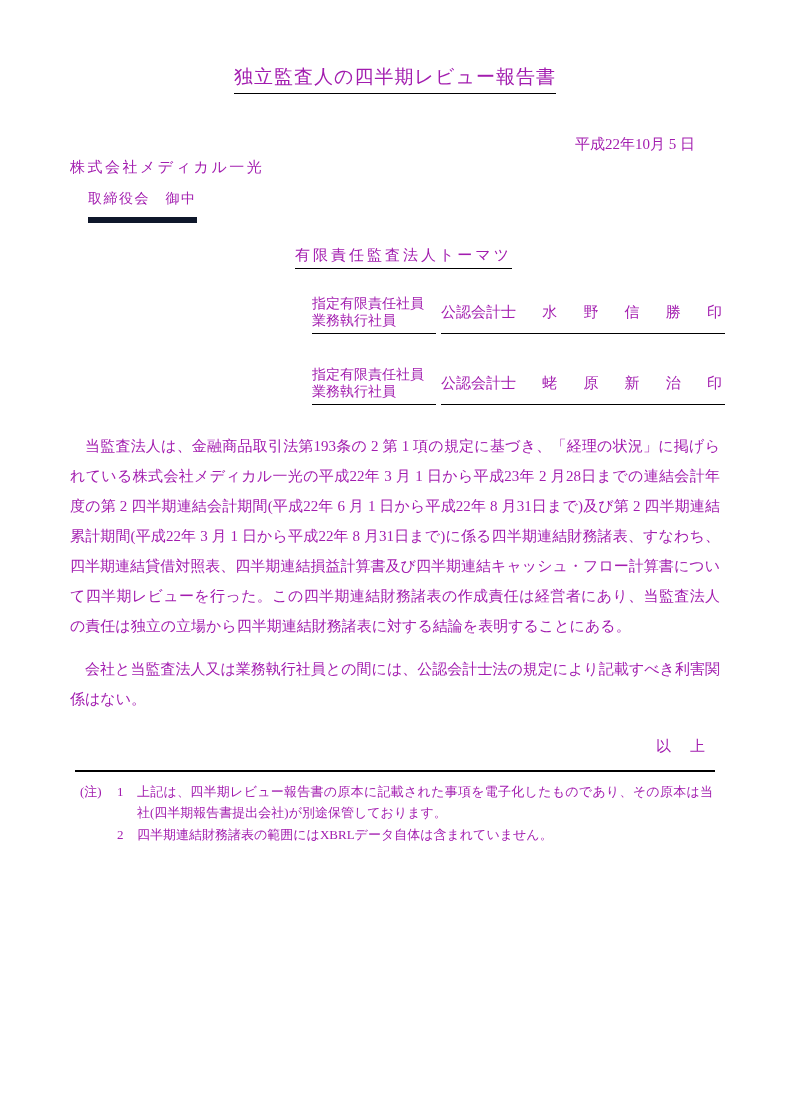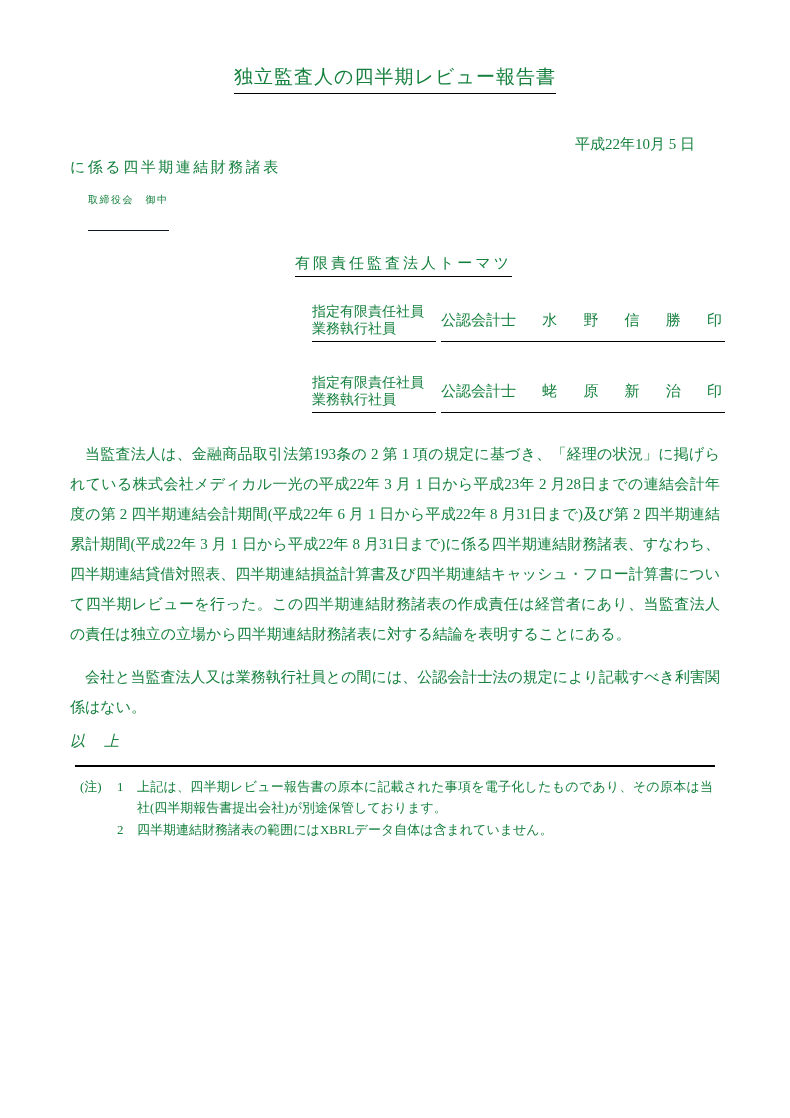--- a/index.html
+++ b/index.html
@@ -2,40 +2,40 @@
 <html lang="ja"><head>
 <meta charset="utf-8">
 <style>
   html,body { margin:0; padding:0; background:#ffffff; }
   .page {
     position:relative;
     width:790px; height:1118px;
     box-sizing:border-box;
     padding:0 70px;
     background:#ffffff;
-    color:#15803d;
+    color:#a21caf;
     font-family:"Liberation Serif","DejaVu Serif",serif;
     overflow:hidden;
   }
   .title-row { text-align:center; padding-top:64px; }
   .title {
     display:inline-block;
     font-size:19px; letter-spacing:1px;
     border-bottom:1.5px solid #000;
     padding-bottom:3px;
   }
   .date-row {
     margin-top:40px; text-align:right; padding-right:25px;
     font-size:15px; line-height:20px;
   }
   .company-row { margin-top:3px; font-size:15px; line-height:20px; letter-spacing:2.5px; }
   .board-row { margin-top:12px; margin-left:18px; }
   .board {
-    display:inline-block; font-size:10px; line-height:20px; letter-spacing:1.5px;
-    border-bottom:1px solid #0f172a; padding-bottom:20px;
+    display:inline-block; font-size:14px; line-height:20px; letter-spacing:1.5px;
+    border-bottom:6px solid #0f172a; padding-bottom:8px;
   }
   .firm-row { margin-top:22px; margin-left:225px; }
   .firm {
     display:inline-block; font-size:15px; line-height:20px; letter-spacing:3px;
     border-bottom:1px solid #000; padding-bottom:3px;
   }
   .sig-block { display:flex; align-items:stretch; margin-left:232px; margin-top:26px; }
   .sig-block.second { margin-top:32px; }
   .sig-left {
     width:124px; flex:none;
@@ -50,22 +50,22 @@
     padding:0 3px 4px 0;
   }
   .body-text {
     margin-top:26px;
     font-size:15px; line-height:30px;
     text-align:justify;
   }
   .para { margin:0; text-indent:1em; }
   .para-interest { margin-top:13px; }
   .closing-row {
-    margin-top:9px; padding-right:13px;
-    font-size:15px; line-height:21.5px; letter-spacing:2px;font-style:italic;
+    margin-top:22px; text-align:right; padding-right:13px;
+    font-size:15px; line-height:21.5px; letter-spacing:2px;
   }
   .rule { border-top:2px solid #000; margin:12px 5px 0 5px; height:0; }
   .notes {
     margin-top:9px; padding:0 7px 0 10px;
     font-size:13px; line-height:21.5px;
   }
   .note-row { display:flex; align-items:flex-start; }
   .note-label { width:37px; flex:none; }
   .note-num { width:20px; flex:none; }
   .note-text { flex:1; text-align:justify; }
@@ -74,21 +74,21 @@
 <body>
 
 <div class="page">
 
   <div class="title-row">
     <span class="title">独立監査人の四半期レビュー報告書</span>
   </div>
 
   <div class="date-row">平成22年10月 5 日</div>
 
-  <div class="company-row">に係る四半期連結財務諸表</div>
+  <div class="company-row">株式会社メディカル一光</div>
 
   <div class="board-row">
     <span class="board">取締役会　御中</span>
   </div>
 
   <div class="firm-row">
     <span class="firm">有限責任監査法人トーマツ</span>
   </div>
 
   <div class="sig-block">

